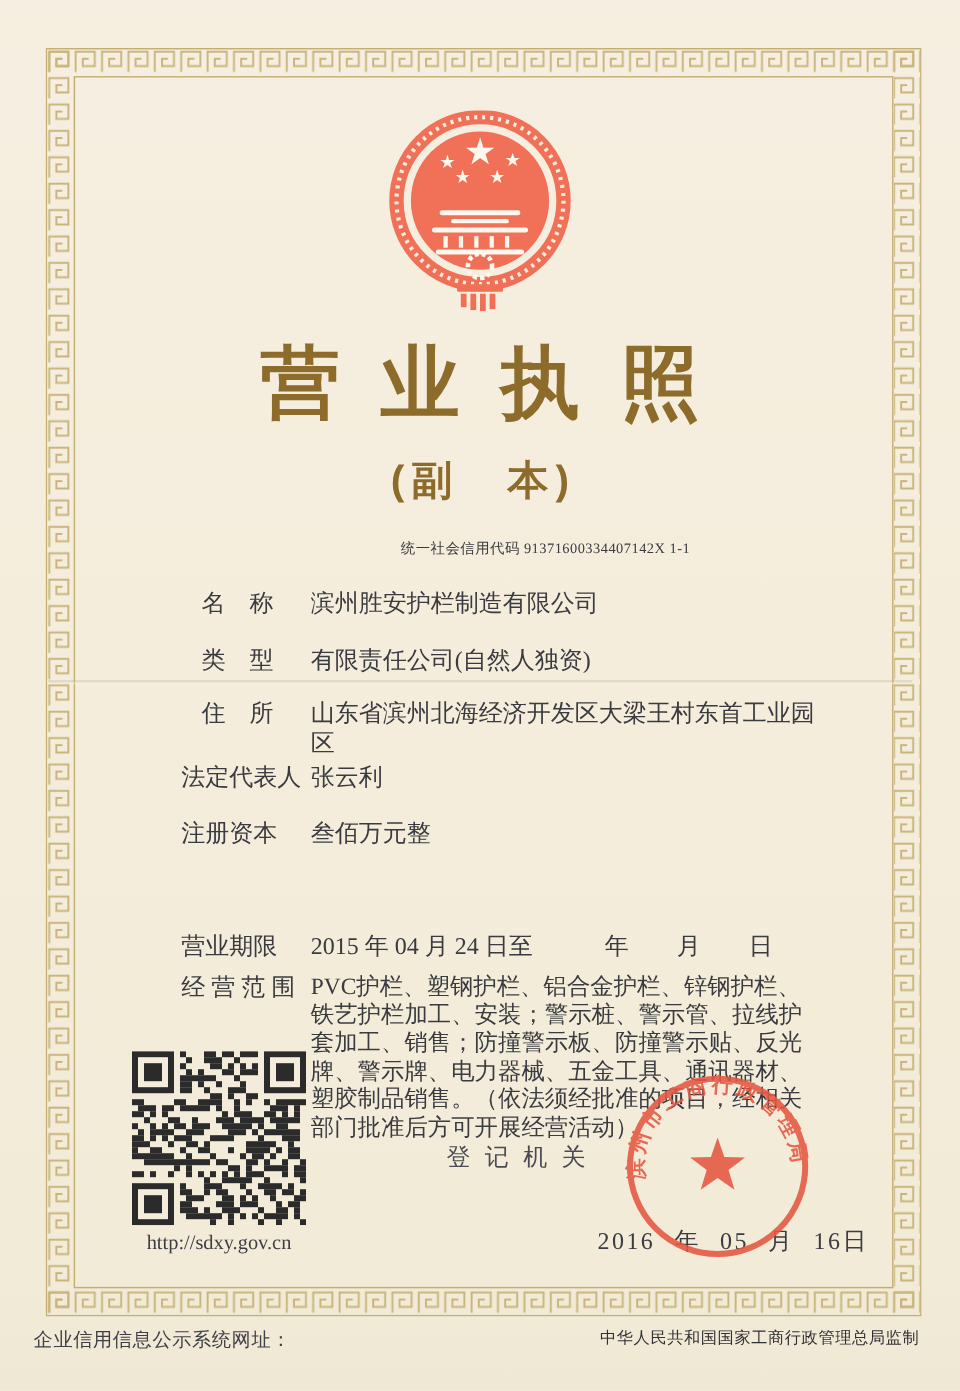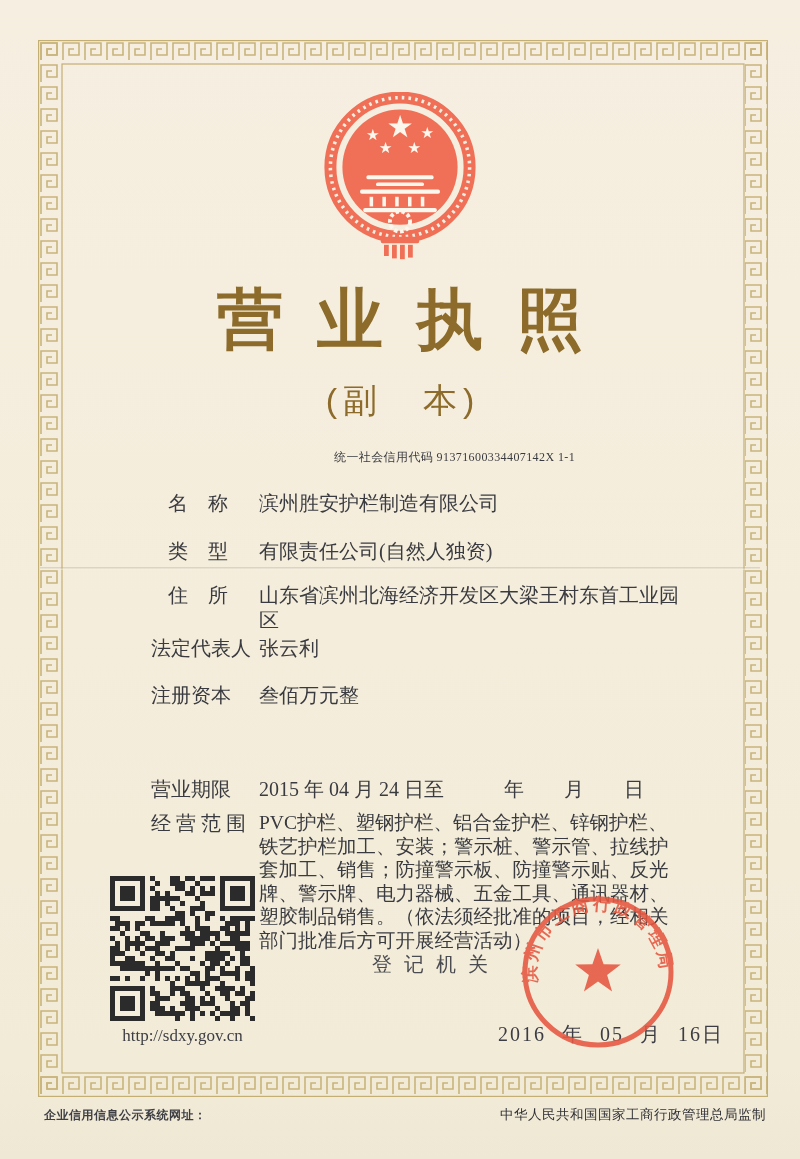--- a/index.html
+++ b/index.html
@@ -21,21 +21,21 @@
     text-align:center;
     font-family:"Liberation Sans","DejaVu Sans",sans-serif;
     font-weight:bold;font-size:66px;line-height:86px;
     color:#8d6c2b;letter-spacing:34px;
   }
   .doc-title span{padding-left:34px;}
   .doc-subtitle{
     position:absolute;left:0;top:378px;width:800px;
     text-align:center;
     font-family:"Liberation Sans","DejaVu Sans",sans-serif;
-    font-weight:normal;font-size:34px;color:#8d6c2b;letter-spacing:6px;
+    font-weight:bold;font-size:34px;color:#8d6c2b;letter-spacing:6px;
   }
   .doc-subtitle span{padding-left:6px;}
   .credit-line{
     position:absolute;left:334px;top:449px;
     font-size:12px;color:#3a3b40;letter-spacing:.4px;white-space:nowrap;
   }
   .row{position:absolute;left:151px;width:545px;display:flex;align-items:flex-start;
     font-size:20px;line-height:25px;color:#3a3b40;}
   .row .lbl{flex:0 0 104px;white-space:nowrap;}
   .row .lbl.pad2{padding-left:17px;flex-basis:87px;}
@@ -53,22 +53,22 @@
   .registry-label{
     position:absolute;left:372px;top:951px;
     font-size:20px;color:#4b4c52;letter-spacing:12px;white-space:nowrap;
   }
   .issue-date{
     position:absolute;left:498px;top:1021px;
     font-size:20px;color:#3c3d44;word-spacing:9px;letter-spacing:2px;white-space:nowrap;
   }
   .seal{position:absolute;left:518px;top:892px;}
   .footer-left{
-    position:absolute;left:44px;top:1107px;
-    font-size:12px;font-weight:bold;color:#3e3f45;letter-spacing:.5px;
+    position:absolute;left:28px;top:1107px;
+    font-size:16px;font-weight:normal;color:#3e3f45;letter-spacing:.5px;
   }
   .footer-right{
     position:absolute;right:34px;top:1106px;
     font-size:13.5px;font-weight:normal;color:#303136;letter-spacing:.5px;
   }
 </style>
 </head>
 <body>
 
 <div class="page">

